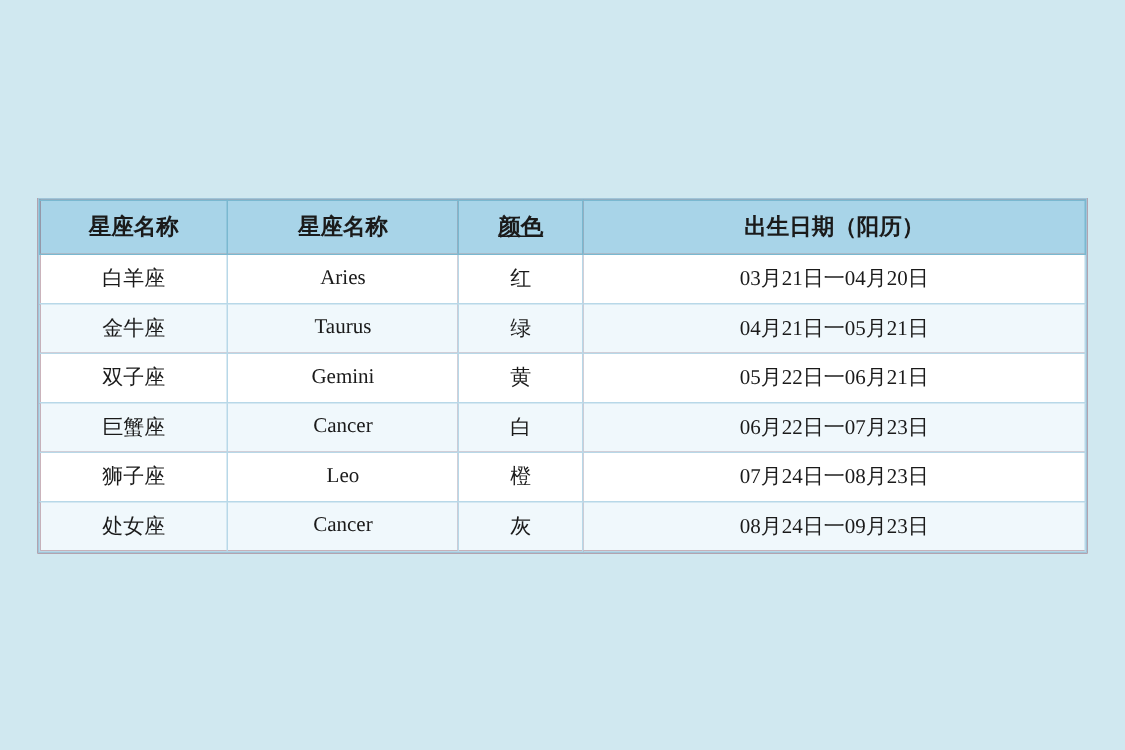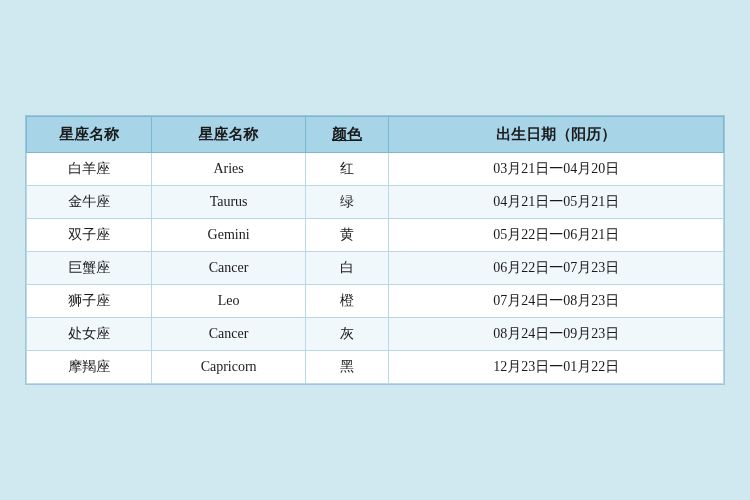--- a/index.html
+++ b/index.html
@@ -103,21 +103,15 @@
           <td>Leo</td>
           <td>橙</td>
           <td>07月24日一08月23日</td>
         </tr>
         <tr>
           <td>处女座</td>
           <td>Cancer</td>
           <td>灰</td>
           <td>08月24日一09月23日</td>
         </tr>
-        <tr>
-          <td>摩羯座</td>
-          <td>Capricorn</td>
-          <td>黑</td>
-          <td>12月23日一01月22日</td>
-        </tr>
       </tbody>
   </table>
 </div>
 
 </body></html>

